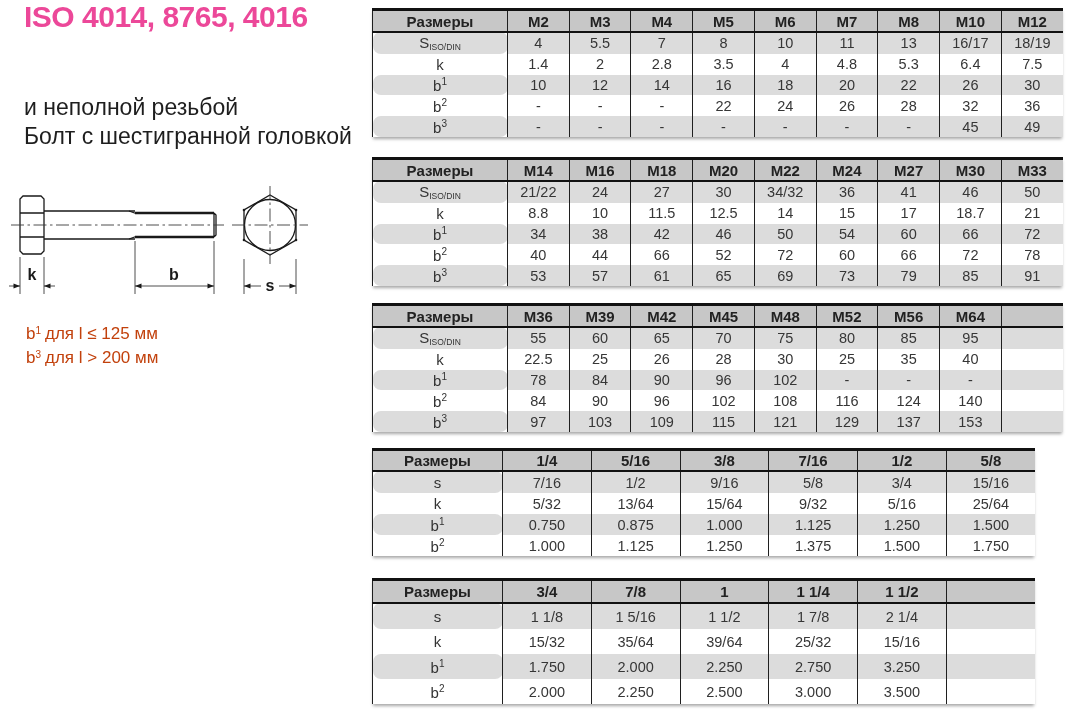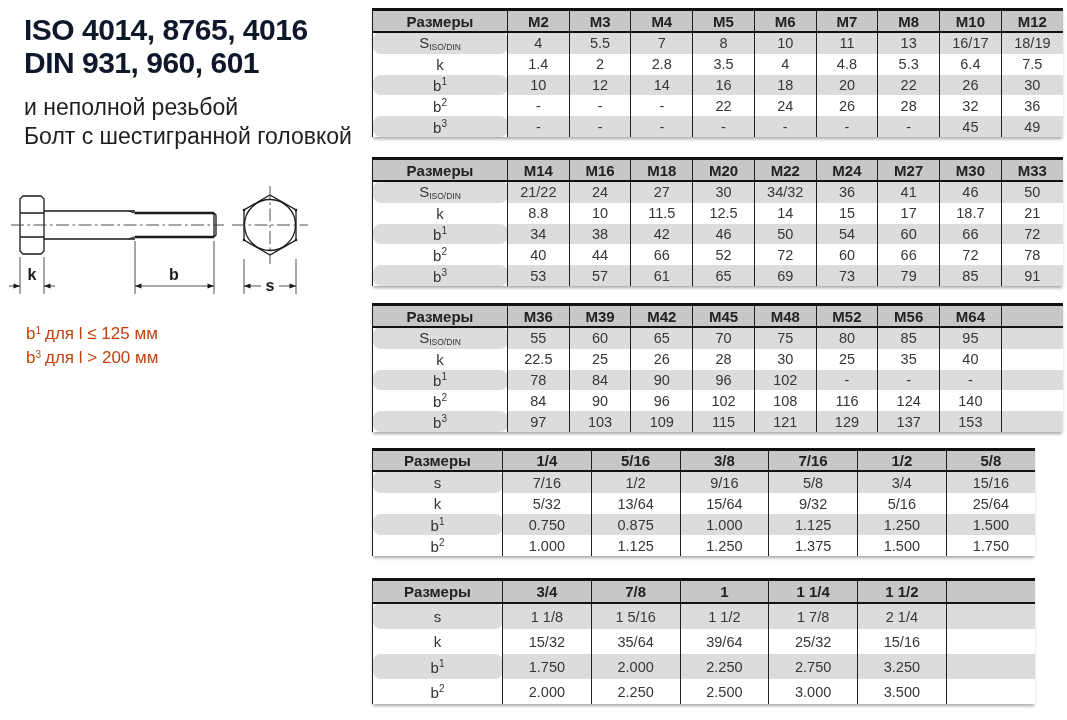--- a/index.html
+++ b/index.html
@@ -7,22 +7,22 @@
     --stripe:#dcdcdc;
     --border:#1f1f1f;
     --text:#363636;
   }
   html,body{margin:0;padding:0;}
   body{
     width:1067px;height:720px;position:relative;background:#ffffff;
     font-family:"Liberation Sans", sans-serif;overflow:hidden;
   }
   .title{
-    position:absolute;left:24px;top:13px;
-    font-size:30px;font-weight:bold;color:#0f172a;line-height:33px;
+    position:absolute;left:24px;top:0;
+    font-size:30px;font-weight:bold;color:#ec4899;line-height:33px;
     letter-spacing:-0.5px;
   }
   .subtitle{
     position:absolute;left:24px;top:93px;
     font-size:23px;color:#1e1e1e;line-height:29px;
   }
   .drawing{position:absolute;left:8px;top:183px;}
   .notes{
     position:absolute;left:26px;top:320px;
     font-size:17px;color:#c2410c;line-height:21px;
@@ -67,21 +67,20 @@
   svg .cline{stroke:#3a3a3a;stroke-width:0.9;fill:none;stroke-dasharray:13 3.5 2.5 3.5;}
   svg .ext{stroke:#3a3a3a;stroke-width:0.9;fill:none;}
   svg .arr{fill:#1a1a1a;stroke:none;}
   svg text{font-family:"Liberation Sans",sans-serif;font-weight:bold;font-size:16px;fill:#1a1a1a;}
 </style>
 </head>
 <body>
 
 <div class="title">
   <div>ISO 4014, 8765, 4016</div>
-  <div>DIN 931, 960, 601</div>
 </div>
 
 <div class="subtitle">
   <div>и неполной резьбой</div>
   <div>Болт с шестигранной головкой</div>
 </div>
 
 <svg class="drawing" width="332" height="135" viewBox="0 0 332 135">
 
   <g>

